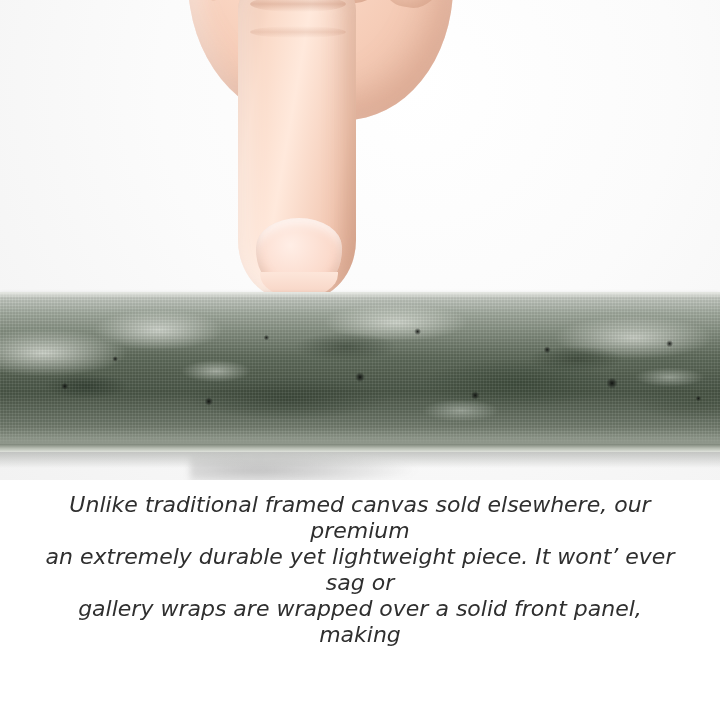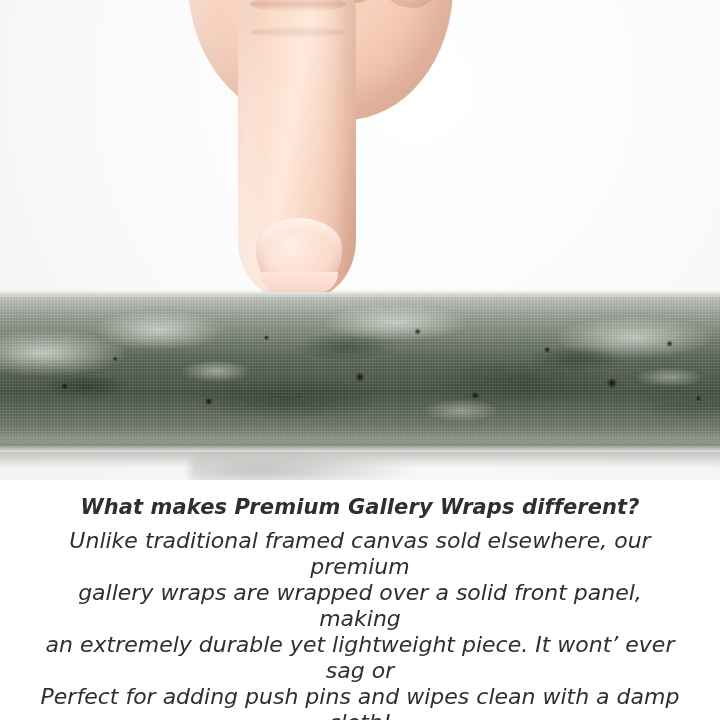--- a/index.html
+++ b/index.html
@@ -270,22 +270,20 @@
       <div class="tex-c"></div>
       <div class="tex-d"></div>
       <div class="band-top-edge"></div>
       <div class="band-bottom-edge"></div>
     </div>
     <div class="band-underline"></div>
     <div class="band-drop-shadow"></div>
   </div>
 
   <div class="caption">
-    <p class="caption-heading">What makes Premium Gallery Wraps different?</p>
     <p class="caption-body">
       <span class="line">Unlike traditional framed canvas sold elsewhere, our premium</span>
+      <span class="line">an extremely durable yet lightweight piece. It wont’ ever sag or</span>
       <span class="line">gallery wraps are wrapped over a solid front panel, making</span>
-      <span class="line">an extremely durable yet lightweight piece. It wont’ ever sag or</span>
-      <span class="line">Perfect for adding push pins and wipes clean with a damp cloth!</span>
     </p>
   </div>
 
 </div>
 
 </body></html>

